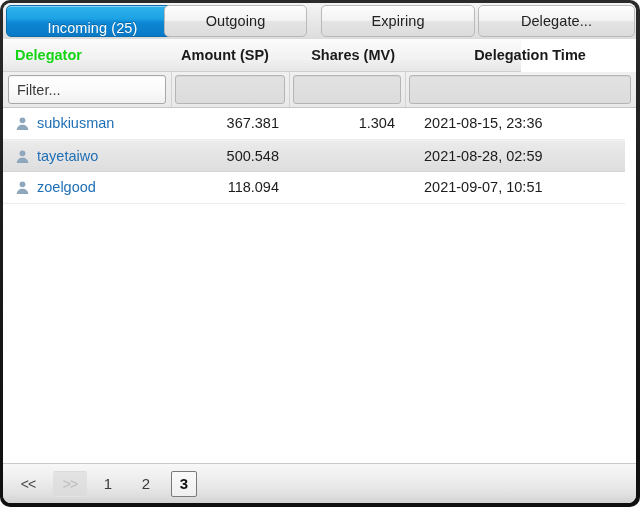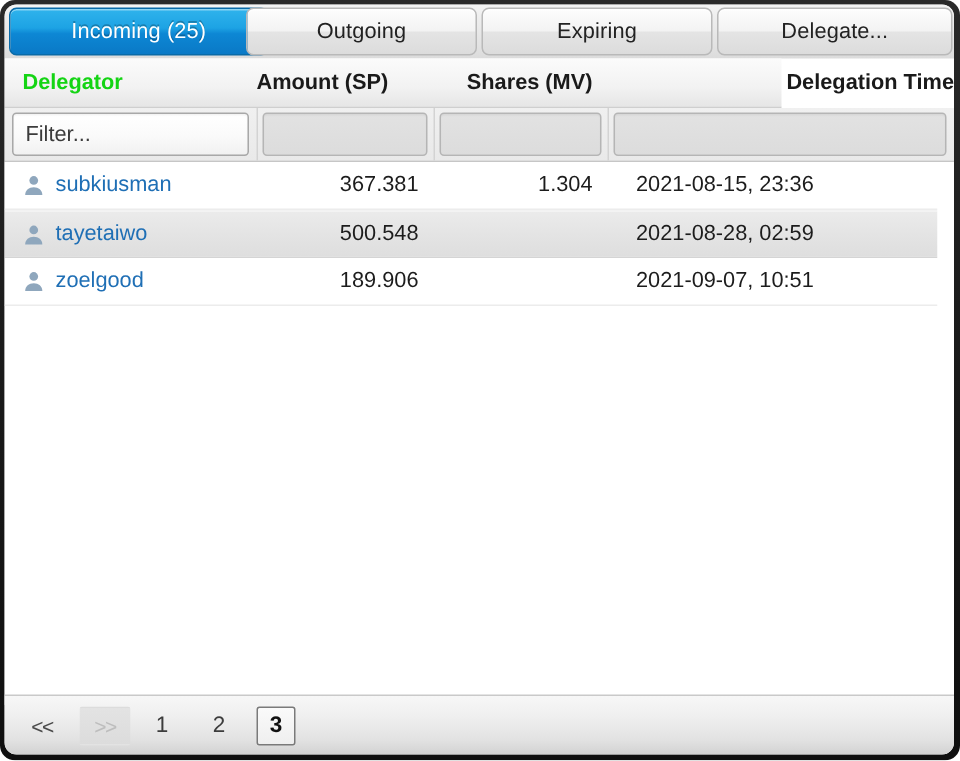--- a/index.html
+++ b/index.html
@@ -68,22 +68,22 @@
     box-shadow: inset 0 1px 0 rgba(255,255,255,0.85);
   }
   .tab.active {
     background: linear-gradient(to bottom, #2fb3ec 0%, #1da3e4 42%, #0d87d4 55%, #0a79c6 100%);
     border: 1px solid #0a6ba8;
     color: #ffffff;
     text-shadow: 0 -1px 0 rgba(0,0,0,0.25);
     box-shadow: inset 0 1px 0 rgba(255,255,255,0.45);
     font-weight: 500;
   }
-  #tab-0 { left: 3px;   width: 173px; }
-  #tab-1 { left: 161px; width: 154px; }
+  #tab-0 { left: 3px;   width: 173px; align-items: flex-end; }
+  #tab-1 { left: 161px; width: 143px; }
   #tab-2 { left: 318px; width: 154px; }
   #tab-3 { left: 475px; width: 157px; }
 
   
   .colheader {
     position: absolute;
     left: 0; top: 36px;
     width: 518px;
     height: 33px;
     background: linear-gradient(to bottom, #fbfbfb 0%, #f2f2f2 60%, #e6e6e6 100%);
@@ -263,23 +263,23 @@
         <div class="tab" id="tab-2">
           <span>Expiring</span>
         </div>
         <div class="tab" id="tab-3">
           <span>Delegate...</span>
         </div>
       </div>
 
       <div class="colheader">
         <div class="cell sorted" style="left:12px; width:156px; text-align:left;">Delegator</div>
-        <div class="cell" style="left:168px; width:118px; text-align:left; padding-right:10px;">Amount (SP)</div>
+        <div class="cell" style="left:168px; width:118px; text-align:center; padding-right:10px;">Amount (SP)</div>
         <div class="cell" style="left:286px; width:116px; text-align:right; padding-right:10px;">Shares (MV)</div>
-        <div class="cell" style="left:402px; width:231px; text-align:right; padding-left:19px;">Delegation Time</div>
+        <div class="cell" style="left:402px; width:231px; text-align:center; padding-left:19px;">Delegation Time</div>
       </div>
 
       <div class="filterrow">
         <div class="vsep" style="left:168px;"></div>
         <div class="vsep" style="left:286px;"></div>
         <div class="vsep" style="left:402px;"></div>
 
         <div class="filter-cell input-cell" style="left:5px; width:158px;">
           <input class="filter-input" type="text" placeholder="Filter..." style="">
         </div>
@@ -316,21 +316,21 @@
         </div>
 
         <div class="row">
           <div class="cell c-name">
             <svg class="user-icon" width="15" height="15" viewBox="0 0 16 16" aria-hidden="true">
               <circle cx="8" cy="4.6" r="3.1" fill="#8fa7bd"></circle>
               <path d="M1.9 15c0-3.5 2.7-5.6 6.1-5.6s6.1 2.1 6.1 5.6z" fill="#8fa7bd"></path>
             </svg>
             <a class="username" href="#">zoelgood</a>
           </div>
-          <div class="cell c-amount">189.906</div>
+          <div class="cell c-amount">118.094</div>
           <div class="cell c-time">2021-09-07, 10:51</div>
         </div>
 
       </div>
 
       <div class="pagebar">
         <div class="pg arrow">&lt;&lt;</div>
         <div class="pg arrow disabled">&gt;&gt;</div>
         <div class="pg num">1</div>
         <div class="pg num">2</div>

